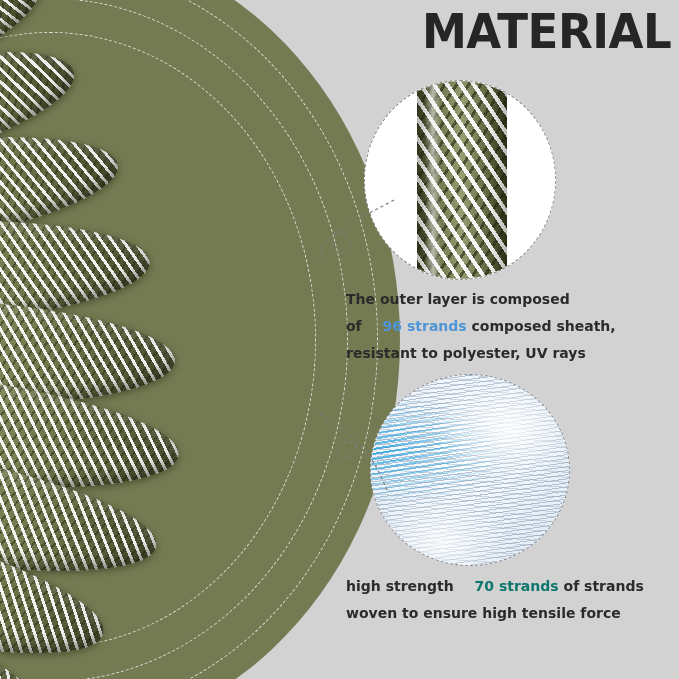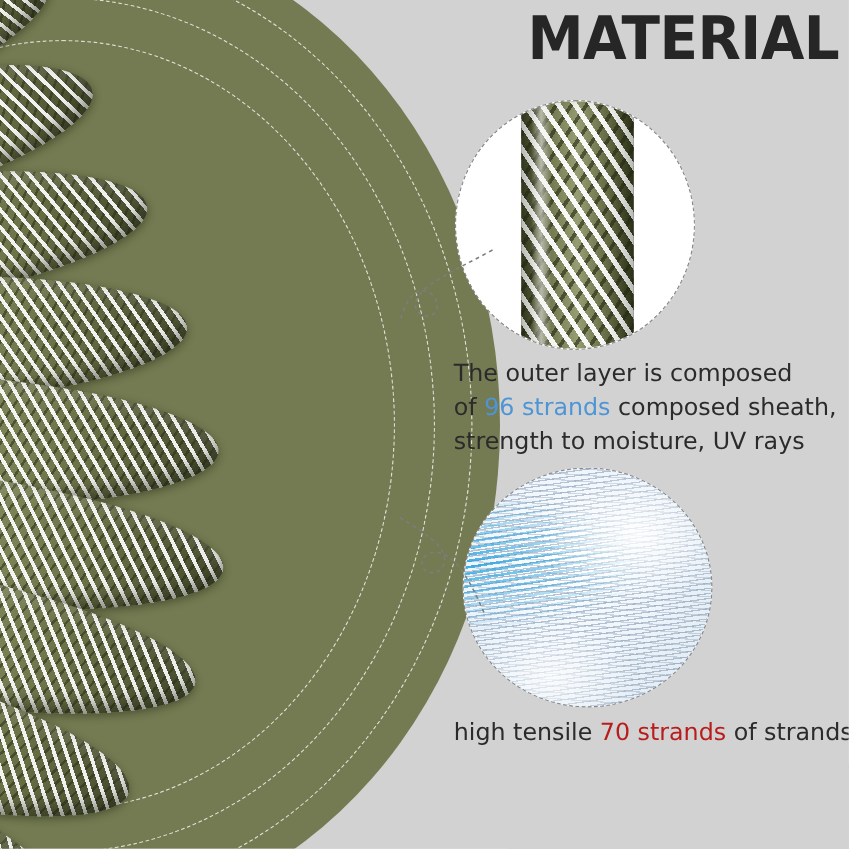--- a/index.html
+++ b/index.html
@@ -142,30 +142,31 @@
   }
 
   
   .leader { position: absolute; pointer-events: none; }
   #leader-top    { left: 318px; top: 196px; }
   #leader-bottom { left: 318px; top: 412px; }
 
   
   .caption {
     position: absolute;
-    left: 363px;
-    font-size: 19px;
+    left: 346px;
+    font-size: 14px;
     line-height: 26.8px;
     color: #2b2b2b;
     font-family: "DejaVu Sans", "Liberation Sans", sans-serif;
     white-space: nowrap;
+    font-weight: bold;
   }
   #caption-sheath { top: 286px; }
   #caption-core   { top: 573px; }
-  .accent { color: #4d95d6; }
+  .accent { color: #4d95d6; margin-left: 16px; }
 </style>
 </head>
 <body>
 
 <div id="stage" style="background: rgb(210, 210, 210);">
 
   <div id="olive-panel" style="background: rgb(116, 123, 82);">
     <div class="dash-arc" id="dash-arc-1"></div>
     <div class="dash-arc" id="dash-arc-2"></div>
     <div class="dash-arc" id="dash-arc-3"></div>
@@ -192,31 +193,32 @@
     <div class="sheath-hilite"></div>
   </div>
 
   <svg class="leader" id="leader-top" width="80" height="80" viewBox="0 0 80 80">
     <path d="M76 4 C 58 14, 40 22, 26 32 C 14 40, 10 52, 20 56 C 30 60, 36 48, 28 40 C 18 30, 6 42, 2 62" fill="none" stroke="#7d7d7d" stroke-width="1.2" stroke-dasharray="3 3"></path>
   </svg>
 
   <div class="caption" id="caption-sheath">
       <div><span>The outer layer is composed</span></div>
       <div><span>of </span><span class="accent" style="color: rgb(77, 149, 214);">96 strands</span><span> composed sheath,</span></div>
-      <div><span>strength to moisture, UV rays</span></div>
+      <div><span>resistant to polyester, UV rays</span></div>
     </div>
 
   <div class="inset" id="inset-core">
     <div class="fiber-layer fiber-a"></div>
     <div class="fiber-layer fiber-b"></div>
     <div class="fiber-layer fiber-blue"></div>
     <div class="fiber-layer fiber-sheen"></div>
   </div>
 
   <svg class="leader" id="leader-bottom" width="80" height="86" viewBox="0 0 80 86">
     <path d="M2 2 C 14 10, 26 16, 34 26 C 42 36, 36 48, 26 46 C 16 44, 18 30, 30 30 C 46 30, 58 52, 70 80" fill="none" stroke="#7d7d7d" stroke-width="1.2" stroke-dasharray="3 3"></path>
   </svg>
 
   <div class="caption" id="caption-core">
-      <div><span>high tensile </span><span class="accent" style="color: #b91c1c;">70 strands</span><span> of strands</span></div>
+      <div><span>high strength </span><span class="accent" style="color: #0f766e;">70 strands</span><span> of strands</span></div>
+      <div><span>woven to ensure high tensile force</span></div>
     </div>
 
 </div>
 
 </body></html>

